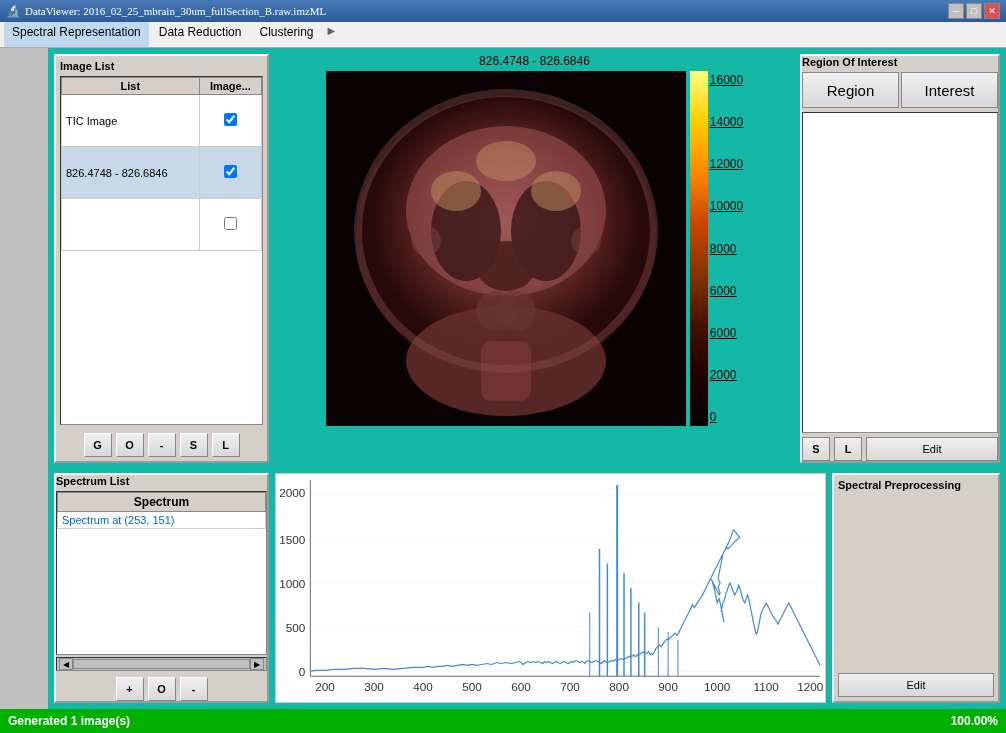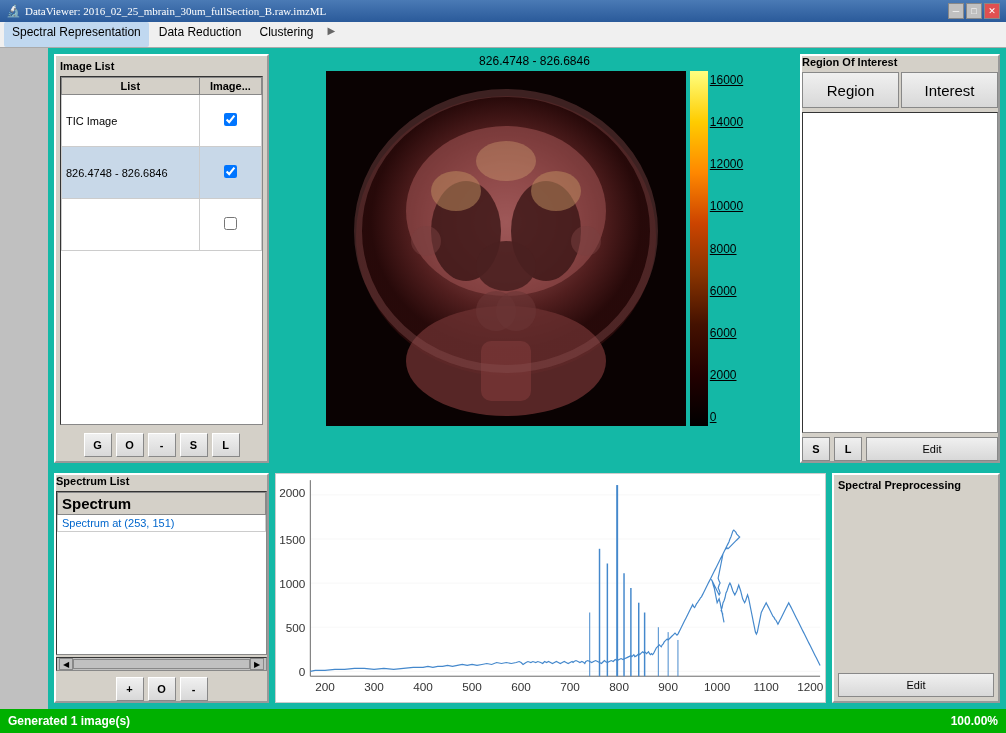--- a/index.html
+++ b/index.html
@@ -263,22 +263,22 @@
       overflow: auto;
     }
     .spectrum-table {
       width: 100%;
       border-collapse: collapse;
     }
     .spectrum-table th {
       background: #d4d0c8;
       border: 1px solid #888;
       padding: 2px 4px;
-      text-align: left;
-      font-size: 15px;
+      text-align: center;
+      font-size: 12px;
     }
     .spectrum-table td {
       border: 1px solid #ccc;
       padding: 2px 4px;
       font-size: 11px;
       color: #0066cc;
     }
     .scrollbar-row {
       height: 14px;
       background: #c0c0c0;

